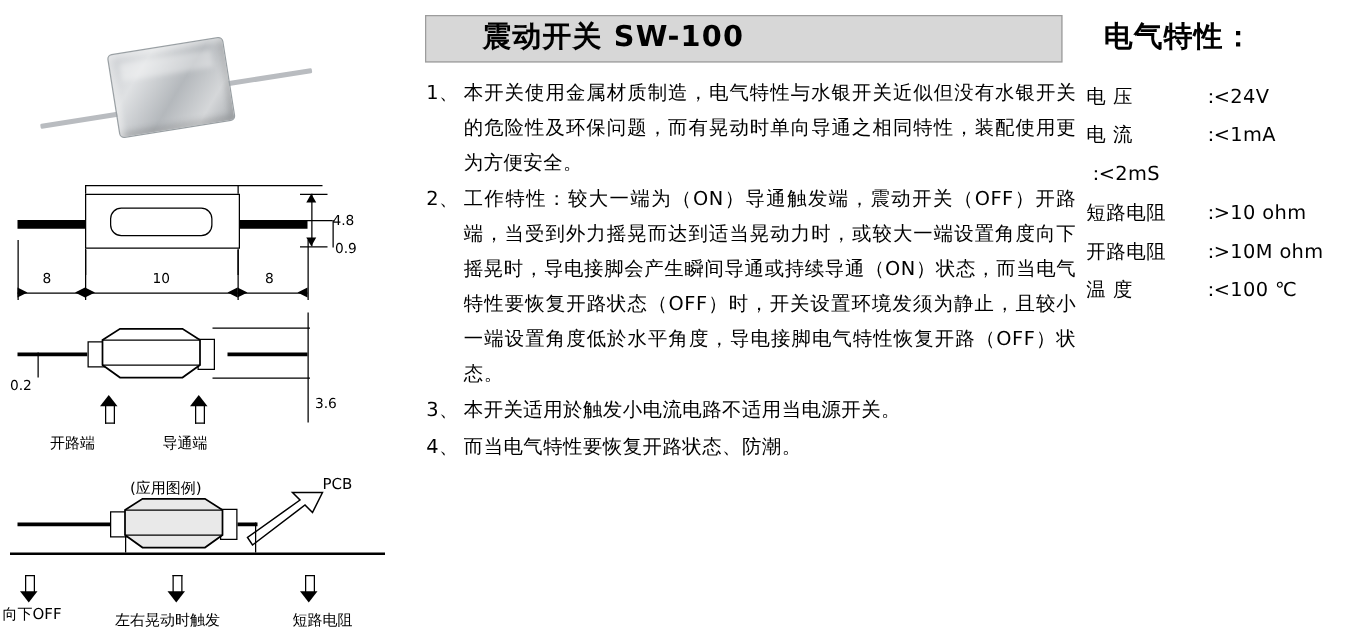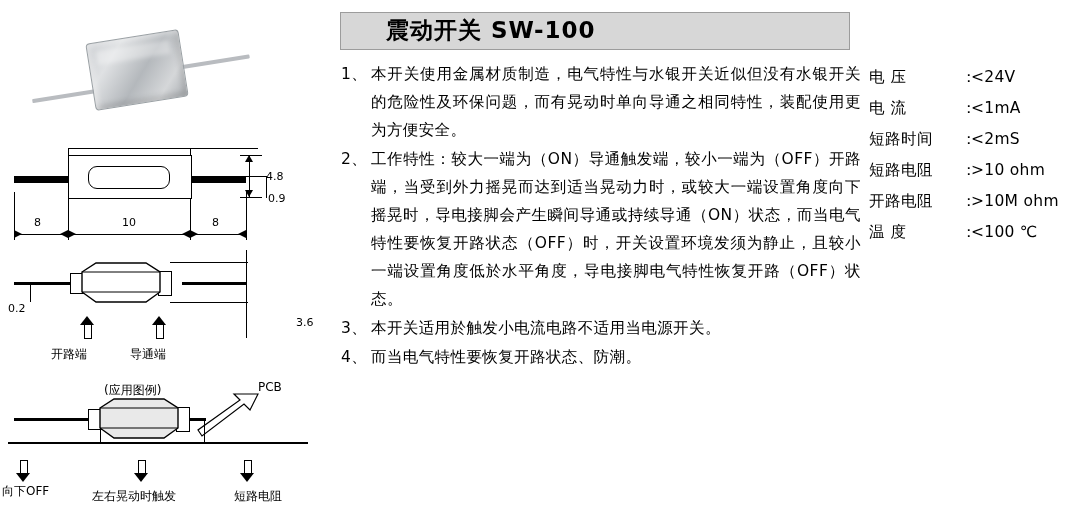--- a/index.html
+++ b/index.html
@@ -302,28 +302,28 @@
 
       <svg style="position:absolute; left:80px; top:132px;" width="82" height="42">
         <polygon points="2,10 16,1 66,1 80,10 80,30 66,40 16,40 2,30" fill="#ffffff" stroke="#000000" stroke-width="1.4"></polygon>
         <line x1="2" y1="10" x2="80" y2="10" stroke="#000000" stroke-width="1"></line>
         <line x1="2" y1="30" x2="80" y2="30" stroke="#000000" stroke-width="1"></line>
       </svg>
 
       <div class="dline v" style="left:246px; top:120px; height:88px;"></div>
       <div class="dline h" style="left:170px; top:132px; width:78px;"></div>
       <div class="dline h" style="left:170px; top:172px; width:78px;"></div>
-      <div class="dim-text" style="left:252px; top:186px;margin-left:44px;">3.6</div>
+      <div class="dim-text" style="left:252px; top:186px;">3.6</div>
 
       <div class="dline v" style="left:30px; top:152px; height:20px;"></div>
       <div class="dim-text" style="left:8px; top:172px;">0.2</div>
 
       <div class="hollow-arrow-up" style="left:80px; top:186px;"></div>
       <div class="hollow-arrow-up" style="left:152px; top:186px;"></div>
-      <div class="cn-small" style="left:51px; top:216px;">开路端</div>
+      <div class="cn-small" style="left:40px; top:216px;">开路端</div>
       <div class="cn-small" style="left:130px; top:216px;">导通端</div>
 
       <div class="cn-small" style="left:104px; top:252px;">(应用图例)</div>
       <div class="cn-small" style="left:258px; top:250px;">PCB</div>
 
       <svg style="position:absolute; left:196px; top:262px;" width="70" height="46">
         <polygon points="62,2 54,18 48,12 6,44 2,38 44,8 38,2" fill="#ffffff" stroke="#000000" stroke-width="1.2"></polygon>
       </svg>
 
       <div class="dline h" style="left:8px; top:312px; width:300px; height:2px;"></div>
@@ -348,29 +348,30 @@
       <div class="cn-small" style="left:2px; top:353px;">向下OFF</div>
       <div class="cn-small" style="left:92px; top:358px;">左右晃动时触发</div>
       <div class="cn-small" style="left:234px; top:358px;">短路电阻</div>
     </div>
   </div>
 
   <div class="main">
 
     <div class="title-bar"></div>
     <div class="title-text">震动开关 SW-100</div>
+    <div class="elec-title">电气特性：</div>
 
     <div class="body-text">
       <div class="para">
         <span class="num">1、</span>
         <span class="txt">本开关使用金属材质制造，电气特性与水银开关近似但没有水银开关的危险性及环保问题，而有晃动时单向导通之相同特性，装配使用更为方便安全。</span>
       </div>
       <div class="para">
         <span class="num">2、</span>
-        <span class="txt">工作特性：较大一端为（ON）导通触发端，较小一端为（OFF）开路端，当受到外力摇晃而达到适当晃动力时，或较大一端设置角度向下摇晃时，导电接脚会产生瞬间导通或持续导通（ON）状态，而当电气特性要恢复开路状态（OFF）时，开关设置环境发须为静止，且较小一端设置角度低於水平角度，导电接脚电气特性恢复开路（OFF）状态。</span>
+        <span class="txt">工作特性：较大一端为（ON）导通触发端，震动开关（OFF）开路端，当受到外力摇晃而达到适当晃动力时，或较大一端设置角度向下摇晃时，导电接脚会产生瞬间导通或持续导通（ON）状态，而当电气特性要恢复开路状态（OFF）时，开关设置环境发须为静止，且较小一端设置角度低於水平角度，导电接脚电气特性恢复开路（OFF）状态。</span>
       </div>
       <div class="para">
         <span class="num">3、</span>
         <span class="txt">本开关适用於触发小电流电路不适用当电源开关。</span>
       </div>
       <div class="para">
         <span class="num">4、</span>
         <span class="txt">而当电气特性要恢复开路状态、防潮。</span>
       </div>
     </div>
@@ -380,21 +381,20 @@
         <span class="lbl">电    压</span>
         <span class="sep">：</span>
         <span class="val">&lt;24V</span>
       </div>
       <div class="spec-row">
         <span class="lbl">电    流</span>
         <span class="sep">：</span>
         <span class="val">&lt;1mA</span>
       </div>
       <div class="spec-row">
-        <span class="lbl">短路时间</span>
         <span class="sep">：</span>
         <span class="val">&lt;2mS</span>
       </div>
       <div class="spec-row">
         <span class="lbl">短路电阻</span>
         <span class="sep">：</span>
         <span class="val">&gt;10 ohm</span>
       </div>
       <div class="spec-row">
         <span class="lbl">开路电阻</span>

